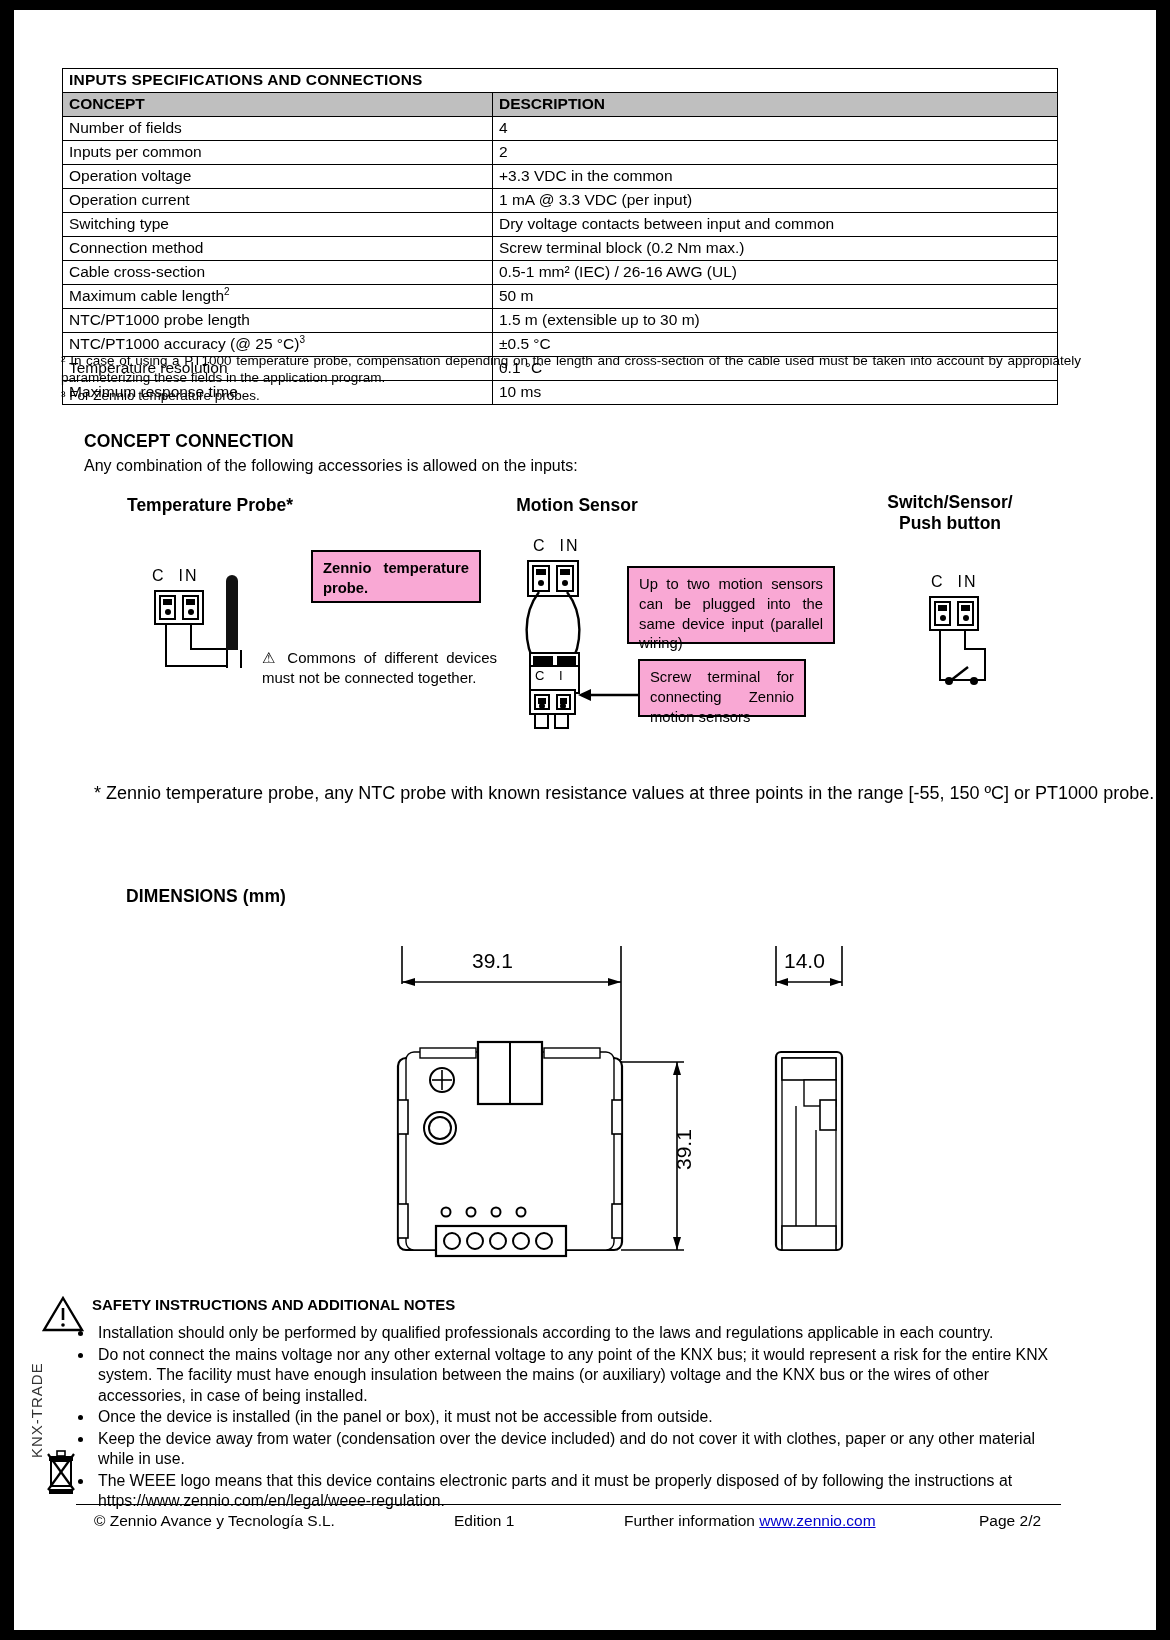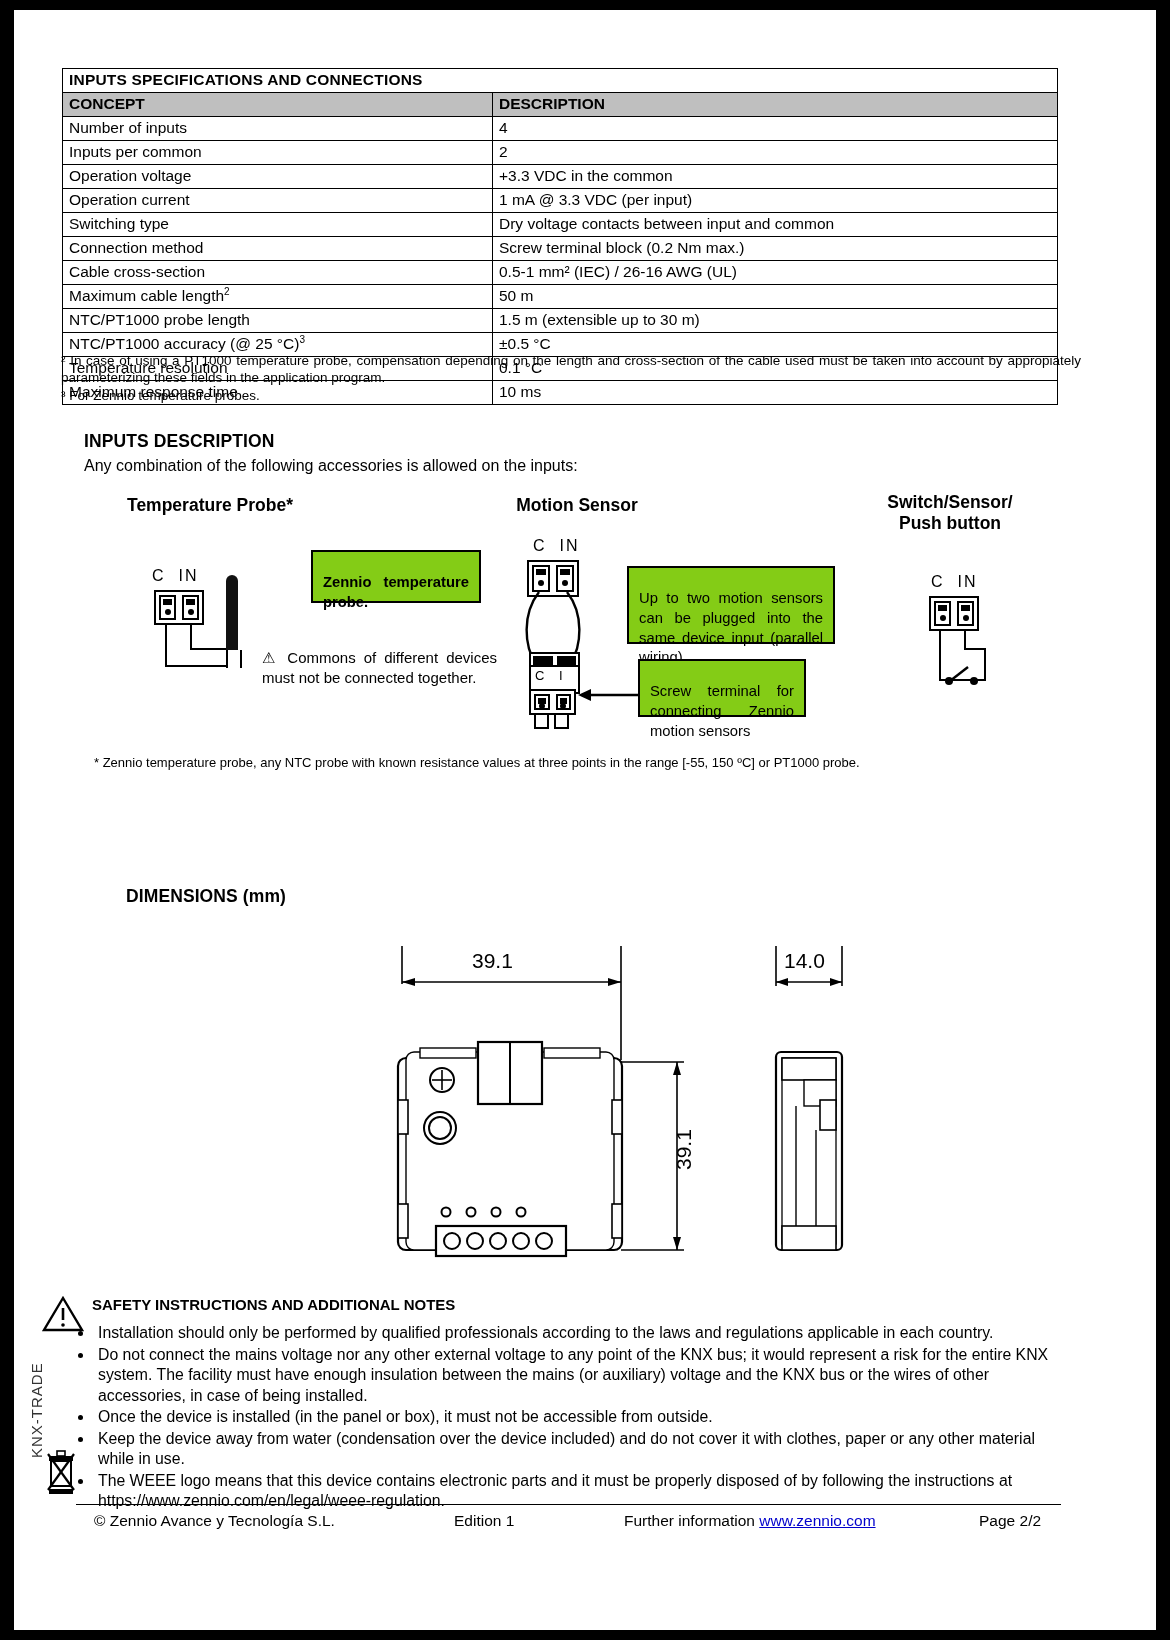--- a/index.html
+++ b/index.html
@@ -54,31 +54,31 @@
   }
   .body-text{position:absolute;font-size:16px;color:#000;}
   .dg-title{
     position:absolute;font-weight:bold;font-size:17.5px;color:#000;
     text-align:center;line-height:1.18;
   }
   .clabel{
     position:absolute;font-size:16px;color:#000;letter-spacing:2px;
   }
   .callout{
-    position:absolute;border:2px solid #000;background:#84cc16;
+    position:absolute;border:2px solid #000;background:#f9a8d4;
     font-size:14.8px;line-height:1.34;color:#000;
-    padding:21px 10px;text-align:justify;box-sizing:border-box;
+    padding:7px 10px;text-align:justify;box-sizing:border-box;
   }
   .callout.bold{font-weight:bold;}
   .warn-note{
     position:absolute;font-size:15px;line-height:1.3;color:#000;
     width:230px;text-align:justify;
   }
   .probe-note{
-    position:absolute;font-size:13px;color:#000;
+    position:absolute;font-size:18px;color:#000;margin-top:28px;
   }
 
   
   .term{
     position:absolute;border:2.5px solid #000;background:#fff;
     box-sizing:border-box;display:flex;
   }
   .term .pin{
     flex:1;margin:3px;border:2px solid #000;background:#fff;
     position:relative;box-sizing:border-box;
@@ -144,21 +144,21 @@
         </colgroup>
       <tbody>
         <tr>
           <td class="title-cell" colspan="2">INPUTS SPECIFICATIONS AND CONNECTIONS</td>
         </tr>
         <tr class="hdr">
           <td>CONCEPT</td>
           <td>DESCRIPTION</td>
         </tr>
         <tr>
-          <td><span>Number of inputs</span></td>
+          <td><span>Number of fields</span></td>
           <td>4</td>
         </tr>
         <tr>
           <td><span>Inputs per common</span></td>
           <td>2</td>
         </tr>
         <tr>
           <td><span>Operation voltage</span></td>
           <td>+3.3 VDC in the common</td>
         </tr>
@@ -200,21 +200,21 @@
         </tr>
       </tbody>
     </table>
   </div>
 
   <div class="footnotes">
     <p>² In case of using a PT1000 temperature probe, compensation depending on the length and cross-section of the cable used must be taken into account by appropiately parameterizing these fields in the application program.</p>
     <p>³ For Zennio temperature probes.</p>
   </div>
 
-  <div class="sec-head" style="left:70px;top:421px;">INPUTS DESCRIPTION</div>
+  <div class="sec-head" style="left:70px;top:421px;">CONCEPT CONNECTION</div>
   <div class="body-text" style="left:70px;top:447px;">Any combination of the following accessories is allowed on the inputs:</div>
 
   <div class="dg-title" style="left:96px;top:485px;width:200px;">Temperature Probe*</div>
   <div class="dg-title" style="left:483px;top:485px;width:160px;">Motion Sensor</div>
   <div class="dg-title" style="left:848px;top:482px;width:176px;">
     <span>Switch/Sensor/</span><br>
     <span>Push button</span>
   </div>
 
   <div class="clabel" style="left:138px;top:557px;">

